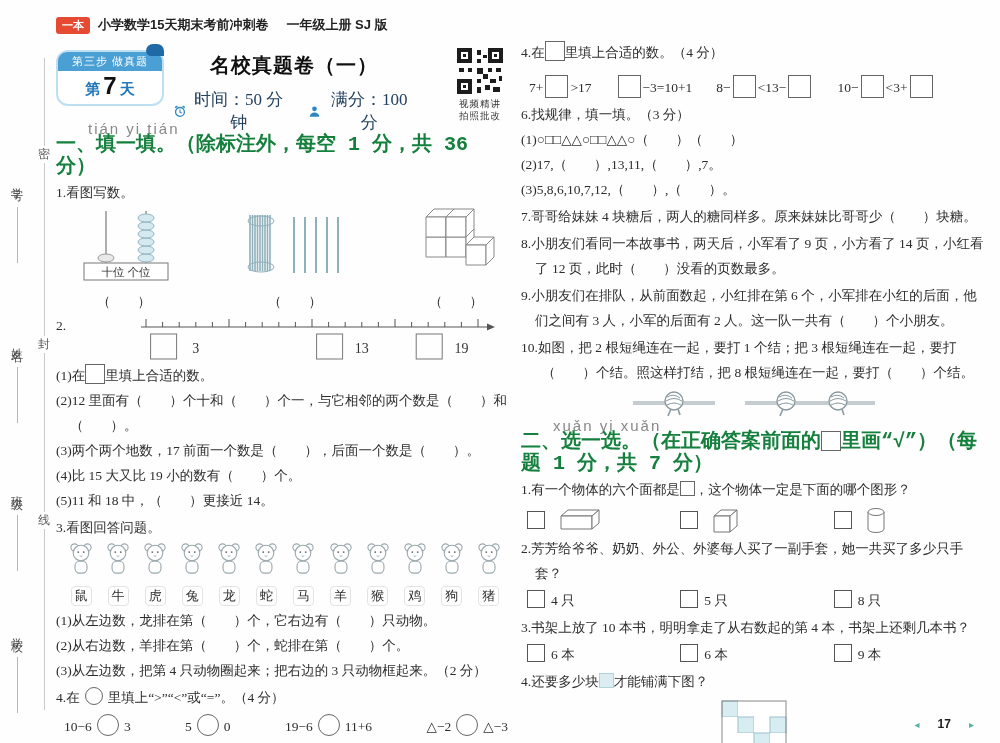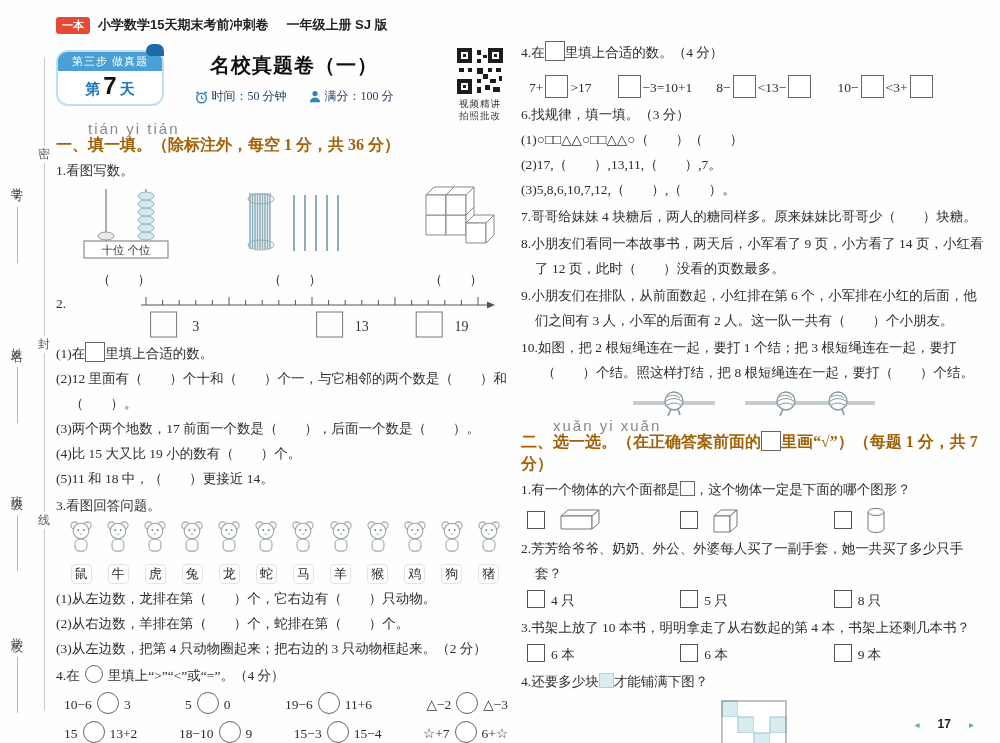--- a/index.html
+++ b/index.html
@@ -25,32 +25,32 @@
   .head-row{position:absolute;left:56px;top:46px;width:452px;height:72px;}
   .badge{position:absolute;left:0;top:4px;width:104px;border:2px solid #bcdff2;border-radius:12px;background:#fff;}
   .badge-step{background:#4a9fd4;color:#fff;font-size:11px;font-weight:normal;text-align:center;
               padding:2px 0;border-radius:9px 9px 0 0;font-family:"Liberation Sans",sans-serif;letter-spacing:1px;}
   .badge-day{text-align:center;padding:1px 0 4px;color:#2277bb;font-weight:bold;font-size:15px;
              font-family:"Liberation Sans",sans-serif;}
   .badge-day .num{font-size:24px;color:#111;margin:0 3px;}
   .badge-corner{position:absolute;right:-2px;top:-8px;width:18px;height:12px;background:#1f6aa5;border-radius:8px 8px 0 6px;}
   .exam-head{position:absolute;left:118px;width:240px;top:6px;text-align:center;}
   .exam-title{font-family:"Liberation Sans","DejaVu Sans",sans-serif;font-weight:bold;font-size:20px;color:#101010;letter-spacing:1px;}
-  .exam-meta{margin-top:9px;display:flex;justify-content:center;gap:22px;font-size:12px;color:#24415e;}
+  .exam-meta{margin-top:9px;display:flex;justify-content:center;gap:22px;font-size:17px;color:#24415e;}
   .exam-meta .mi{display:flex;align-items:center;gap:4px;}
   .qr-wrap{position:absolute;right:0;top:2px;width:56px;text-align:center;}
   .qr-cap{font-size:9.5px;color:#333;line-height:1.3;letter-spacing:1px;}
 
   
   .col-left{position:absolute;left:56px;top:124px;width:452px;font-size:13.5px;line-height:25px;}
   .col-right{position:absolute;left:521px;top:38px;width:466px;font-size:13.5px;line-height:25px;}
 
   .pinyin{display:block;font-size:15px;color:#888;line-height:10px;margin-left:32px;
           font-family:"Liberation Sans",sans-serif;letter-spacing:2px;}
-  .sec-head{font-weight:bold;font-size:16px;color:#a16207;line-height:22px;}
+  .sec-head{font-weight:bold;font-size:20px;color:#15803d;line-height:22px;font-family:Liberation Mono, monospace;}
   .item{margin-top:2px;}
   .hang1{padding-left:14px;text-indent:-14px;}
   .hang2{padding-left:21px;text-indent:-21px;}
   .sub{padding-left:14px;}
 
   
   .inline-box{display:inline-block;width:18px;height:18px;border:1px solid #666;vertical-align:-4px;background:#fff;}
   .inline-box.sm{width:13px;height:13px;vertical-align:-2px;}
   .tile-swatch{display:inline-block;width:13px;height:13px;border:1px solid #b3d3da;background:#dcedf1;vertical-align:-2px;}
   .cmp-circle{display:inline-block;width:20px;height:20px;border:1px solid #666;border-radius:50%;

